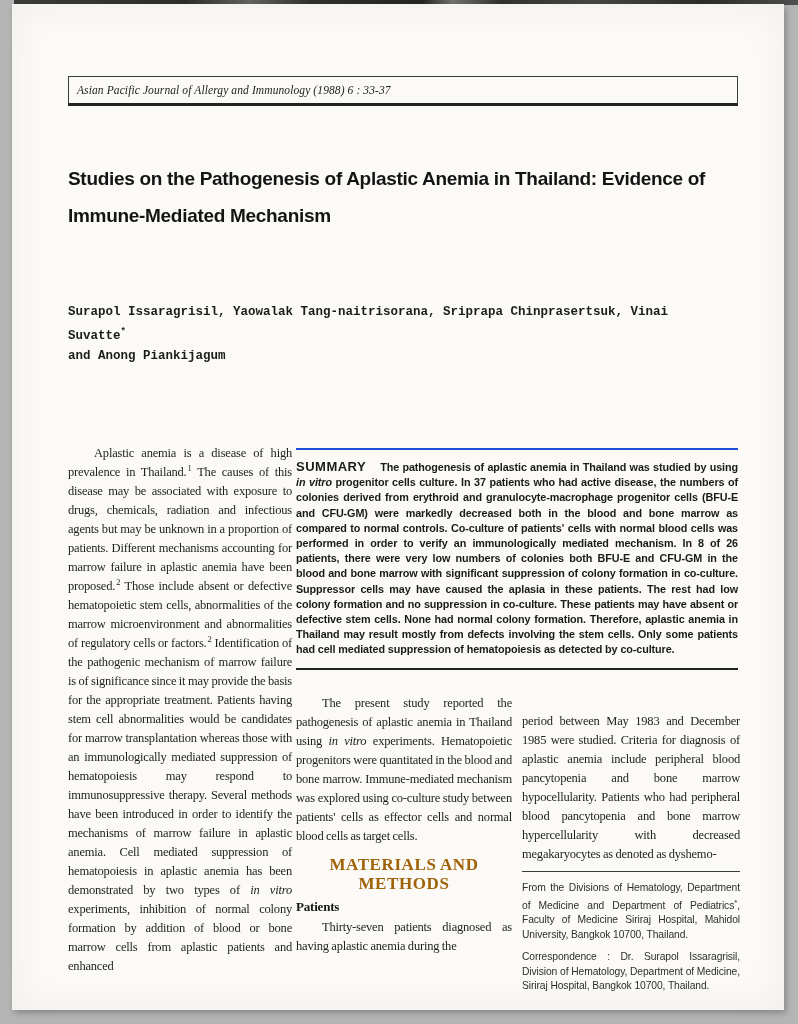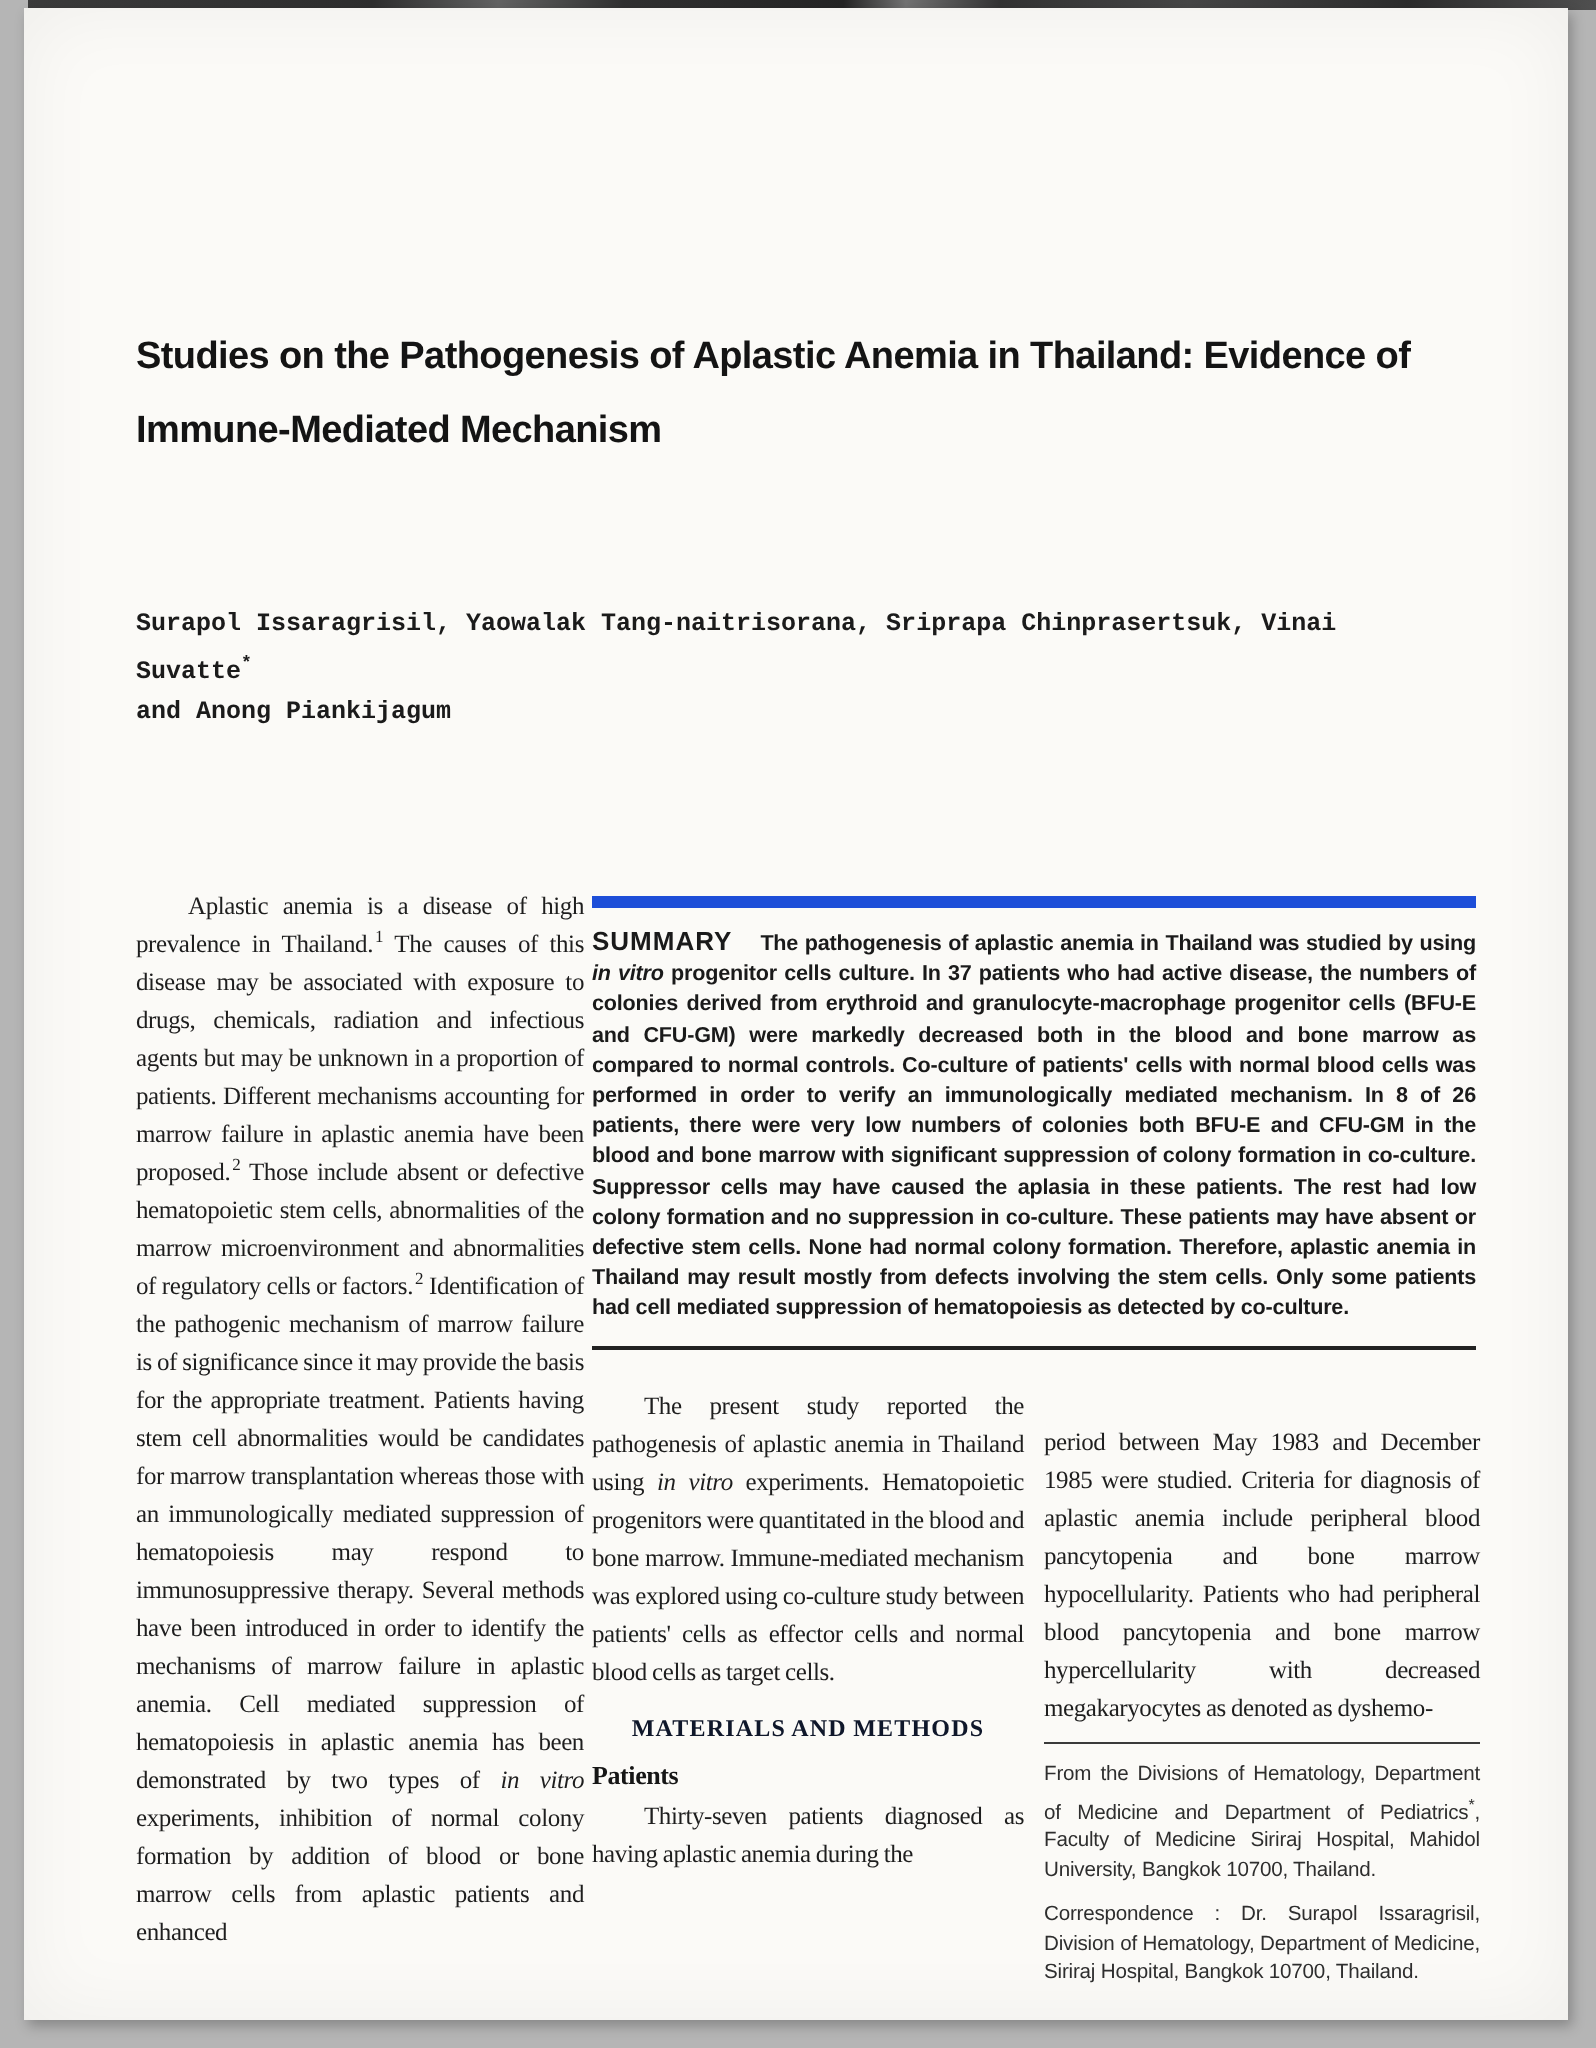--- a/index.html
+++ b/index.html
@@ -52,32 +52,32 @@
     color:#1e1e1e; text-align:justify;
   }
   .serif-text sup { font-size:8.5px; line-height:0; margin-left:1px; }
   .col-left  { position:absolute; left:56px;  top:440px; width:224px; }
   .col-mid   { position:absolute; left:284px; top:682px; width:216px; }
   .col-right { position:absolute; left:510px; top:708px; width:218px; }
   .indent { text-indent:26px; }
   .para-gap { margin-top:8px; }
   .summary-block {
     position:absolute; left:284px; top:444px; width:442px;
-    border-top:6px solid #1d4ed8; border-bottom:2px solid #222;
+    border-top:2px solid #1d4ed8; border-bottom:2px solid #222;
     padding:9px 0 10px 0;
     font-family:"Liberation Sans", sans-serif;
     font-weight:700; font-size:10.8px; line-height:15.2px;
     letter-spacing:-0.1px; color:#1a1a1a; text-align:justify;
   }
   .summary-label { font-size:13px; letter-spacing:0.5px; margin-right:14px; }
   .italic { font-style:italic; }
   .section-heading {
     font-family:"Liberation Serif", serif;
-    font-weight:700; font-size:12px; letter-spacing:0.6px;
-    color:#0f172a; text-align:center;
+    font-weight:700; font-size:17px; letter-spacing:0.6px;
+    color:#a16207; text-align:center;
     margin-top:9px; margin-bottom:4px;
   }
   .subsection-heading {
     font-family:"Liberation Serif", serif;
     font-weight:700; font-size:13px; color:#161616;
     margin-bottom:2px;
   }
   .footnote-rule {
     border-top:1.5px solid #3a3a3a; margin-top:7px; margin-bottom:9px; width:100%;
   }
@@ -89,20 +89,23 @@
   .footnote sup { font-size:8px; }
   .footnote + .footnote { margin-top:8px; }
 </style>
 </head>
 <body>
 
 <div class="top-band"></div>
 
 <div class="page">
 
+  <div class="journal-box">
+    <span>Asian Pacific Journal of Allergy and Immunology (1988) 6 : 33-37</span>
+  </div>
 
   <div class="title">Studies on the Pathogenesis of Aplastic Anemia in Thailand: Evidence of Immune-Mediated Mechanism</div>
 
   <div class="authors">
     <span>Surapol Issaragrisil, Yaowalak Tang-naitrisorana, Sriprapa Chinprasertsuk, Vinai Suvatte</span><sup>*</sup><br>
     <span>and Anong Piankijagum</span>
   </div>
 
   <div class="summary-block">
     <span class="summary-label">SUMMARY</span><span>The pathogenesis of aplastic anemia in Thailand was studied by using </span><span class="italic">in vitro</span><span> progenitor cells culture. In 37 patients who had active disease, the numbers of colonies derived from erythroid and granulocyte-macrophage progenitor cells (BFU-E and CFU-GM) were markedly decreased both in the blood and bone marrow as compared to normal controls. Co-culture of patients' cells with normal blood cells was performed in order to verify an immunologically mediated mechanism. In 8 of 26 patients, there were very low numbers of colonies both BFU-E and CFU-GM in the blood and bone marrow with significant suppression of colony formation in co-culture. Suppressor cells may have caused the aplasia in these patients. The rest had low colony formation and no suppression in co-culture. These patients may have absent or defective stem cells. None had normal colony formation. Therefore, aplastic anemia in Thailand may result mostly from defects involving the stem cells. Only some patients had cell mediated suppression of hematopoiesis as detected by co-culture.</span>

